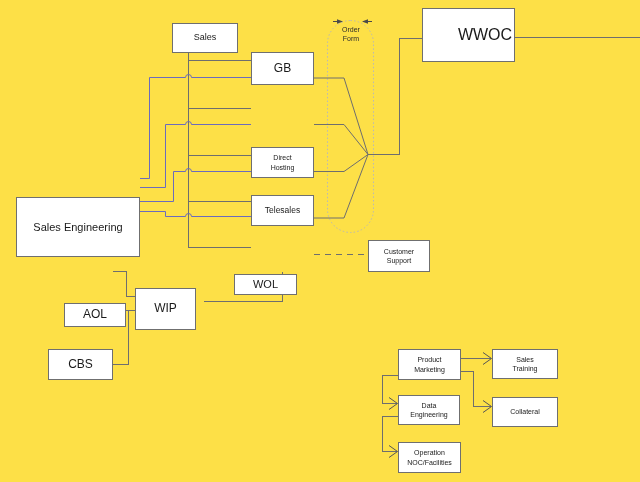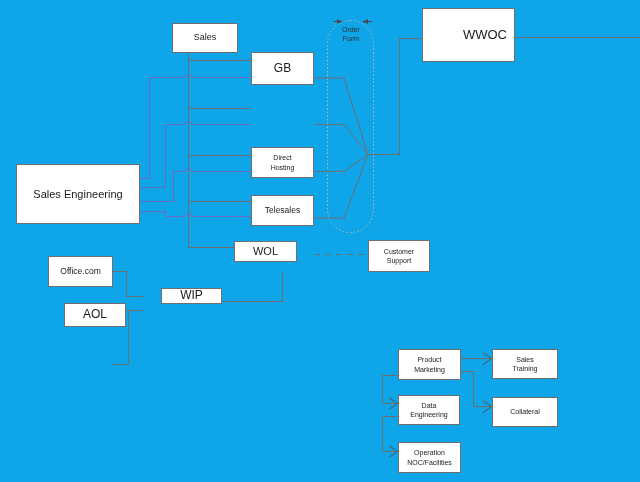--- a/index.html
+++ b/index.html
@@ -1,35 +1,35 @@
 <!DOCTYPE html>
 <html><head>
 <meta charset="utf-8">
 <style>
   html,body{margin:0;padding:0;background:#fff;}
   .canvas{
-    position:relative;width:640px;height:482px;background:#0ea5e9;
+    position:relative;width:640px;height:482px;background:#fde047;
     font-family:"Liberation Sans",sans-serif;overflow:hidden;
   }
   svg.wires{position:absolute;left:0;top:0;width:640px;height:482px;}
   .node{
     position:absolute;box-sizing:border-box;background:#ffffff;
     border:1px solid #6f6f6f;display:flex;align-items:center;justify-content:center;
     text-align:center;color:#1a1a1a;white-space:pre-line;line-height:1.3;
   }
   .floating-label{
     position:absolute;display:flex;align-items:flex-start;justify-content:center;
     text-align:center;color:#2b2b2b;white-space:pre-line;line-height:1.3;
   }
   .fs7{font-size:7px;}
   .fs85{font-size:8.5px;}
   .fs9{font-size:9px;}
   .fs10{font-size:12px;}
-  .fs11{font-size:11px;}
-  .fs135{font-size:13px;padding-left:33px;}
+  .fs11{font-size:11px;margin-top:33px;}
+  .fs135{font-size:16px;padding-left:33px;}
 </style>
 </head>
 <body>
 
 <div class="canvas">
 
   <svg class="wires" viewBox="0 0 640 482" xmlns="http://www.w3.org/2000/svg">
 
     <rect x="327.5" y="20.5" width="46" height="212" rx="23" ry="23" fill="none" stroke="#b8b8b8" stroke-width="1" stroke-dasharray="1.5 2.2"></rect>
 
@@ -76,23 +76,23 @@
   <div class="node fs9" style="left:172px;top:23px;width:66px;height:30px">Sales</div>
   <div class="node fs10" style="left:251px;top:52px;width:63px;height:33px">GB</div>
   <div class="node fs7" style="left:251px;top:147px;width:63px;height:31px">Direct
 Hosting</div>
   <div class="node fs85" style="left:251px;top:195px;width:63px;height:31px">Telesales</div>
   <div class="node fs11" style="left:16px;top:164px;width:124px;height:60px">Sales Engineering</div>
   <div class="node fs135" style="left:422px;top:8px;width:93px;height:54px">WWOC</div>
   <div class="node fs11" style="left:234px;top:241px;width:63px;height:21px">WOL</div>
   <div class="node fs7" style="left:368px;top:240px;width:62px;height:32px">Customer
 Support</div>
-  <div class="node fs85" style="left:48px;top:256px;width:65px;height:31px">Office.com</div>
   <div class="node fs10" style="left:64px;top:303px;width:62px;height:24px">AOL</div>
-  <div class="node fs10" style="left:161px;top:288px;width:61px;height:16px">WIP</div>
+  <div class="node fs10" style="left:48px;top:349px;width:65px;height:31px">CBS</div>
+  <div class="node fs10" style="left:135px;top:288px;width:61px;height:42px">WIP</div>
   <div class="node fs7" style="left:398px;top:349px;width:63px;height:31px">Product
 Marketing</div>
   <div class="node fs7" style="left:492px;top:349px;width:66px;height:30px">Sales
 Training</div>
   <div class="node fs7" style="left:492px;top:397px;width:66px;height:30px">Collateral</div>
   <div class="node fs7" style="left:398px;top:395px;width:62px;height:30px">Data
 Engineering</div>
   <div class="node fs7" style="left:398px;top:442px;width:63px;height:31px">Operation
 NOC/Facilities</div>
 

